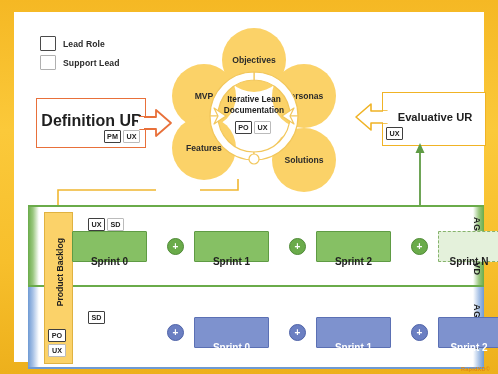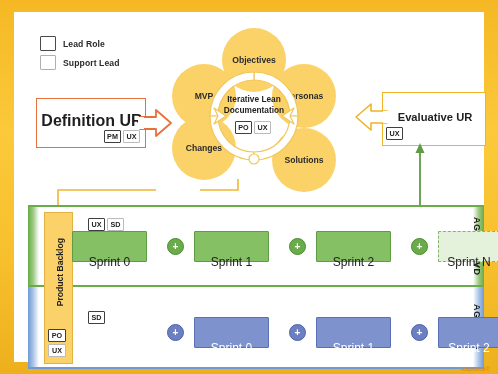--- a/index.html
+++ b/index.html
@@ -94,21 +94,21 @@
   #backlog-label{position:absolute;left:0;top:0;width:29px;height:118px;
     display:flex;align-items:center;justify-content:center;}
   #backlog-label span{writing-mode:vertical-rl;transform:rotate(180deg);
     font-size:8.6px;font-weight:bold;color:#1f1f1f;white-space:nowrap;}
   #backlog-tags{position:absolute;left:3px;bottom:4px;}
   #backlog-tags .tag{display:block;margin:0 0 2px 0;width:18px;}
 
   
   .sprint{position:absolute;box-sizing:border-box;display:flex;
     align-items:center;justify-content:center;border-radius:1px;}
-  .sprint span{font-size:12px;font-weight:normal;color:#1f1f1f;margin-top:30px;}
+  .sprint span{font-size:10px;font-weight:bold;color:#1f1f1f;margin-top:30px;}
   .sprint.green{background:#86c064;border:1px solid #5f9b44;}
   .sprint.green.ghost{background:#e4f1db;border:1.2px dashed #86b36c;}
   .sprint.blue{background:#7e92ce;border:1px solid #5b70b4;}
   .sprint.blue span{color:#ffffff;}
 
   .junction{position:absolute;width:17px;height:17px;border-radius:50%;
     display:flex;align-items:center;justify-content:center;
     font-size:10px;font-weight:bold;color:#fff;box-sizing:border-box;}
   .junction.green{background:#6aab4a;border:1px solid #4f8a36;}
   .junction.blue{background:#6b7fc2;border:1px solid #4f63a8;}
@@ -157,21 +157,21 @@
       <div class="petal" id="petal-objectives">
         <span>Objectives</span>
       </div>
       <div class="petal" id="petal-mvp">
         <span>MVP</span>
       </div>
       <div class="petal" id="petal-personas">
         <span>Personas</span>
       </div>
       <div class="petal" id="petal-features">
-        <span>Changes</span>
+        <span>Features</span>
       </div>
       <div class="petal" id="petal-solutions">
         <span>Solutions</span>
       </div>
 
       <div id="ring">
         <svg width="92" height="92" viewBox="0 0 92 92">
 
           <g fill="#ffffff" stroke="#f2c75c" stroke-width="1.2" stroke-linejoin="round">
             <path d="M46,2

